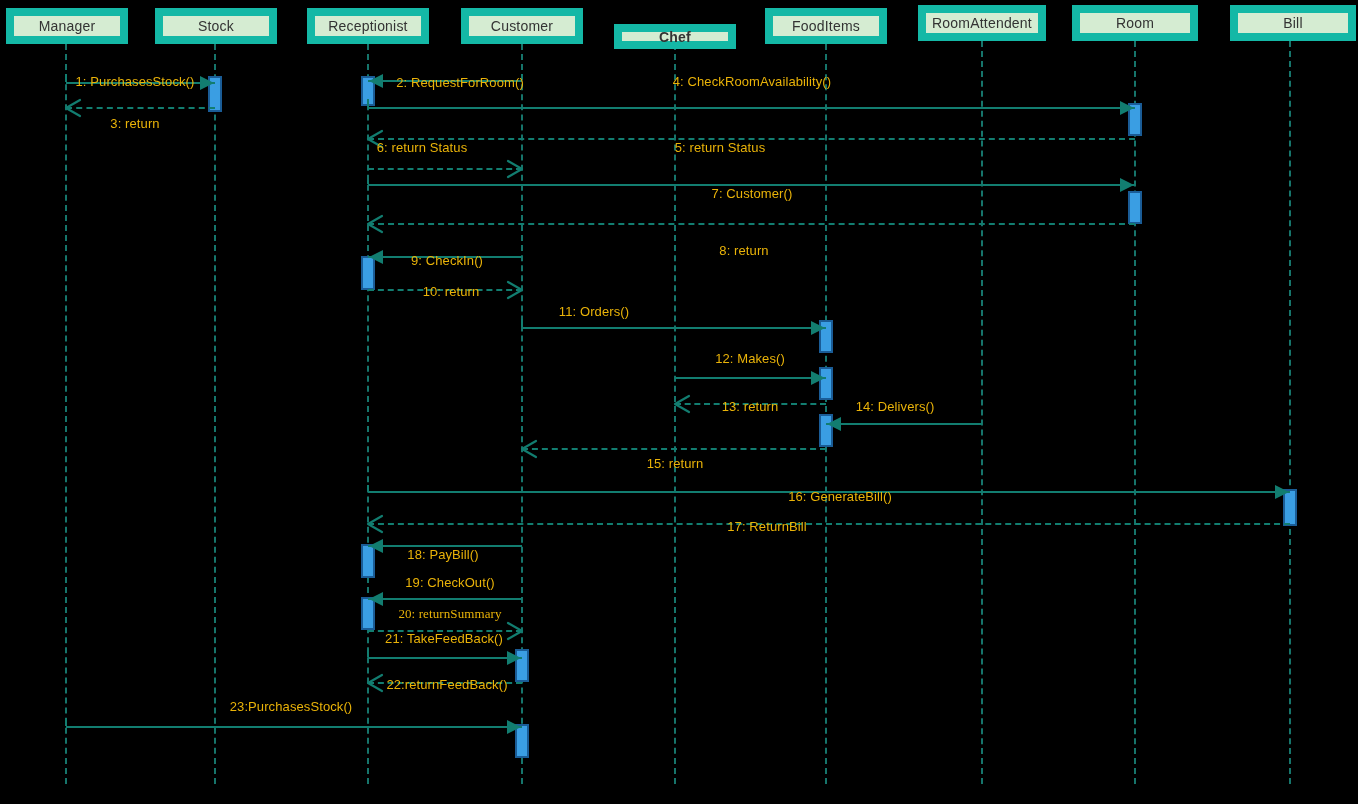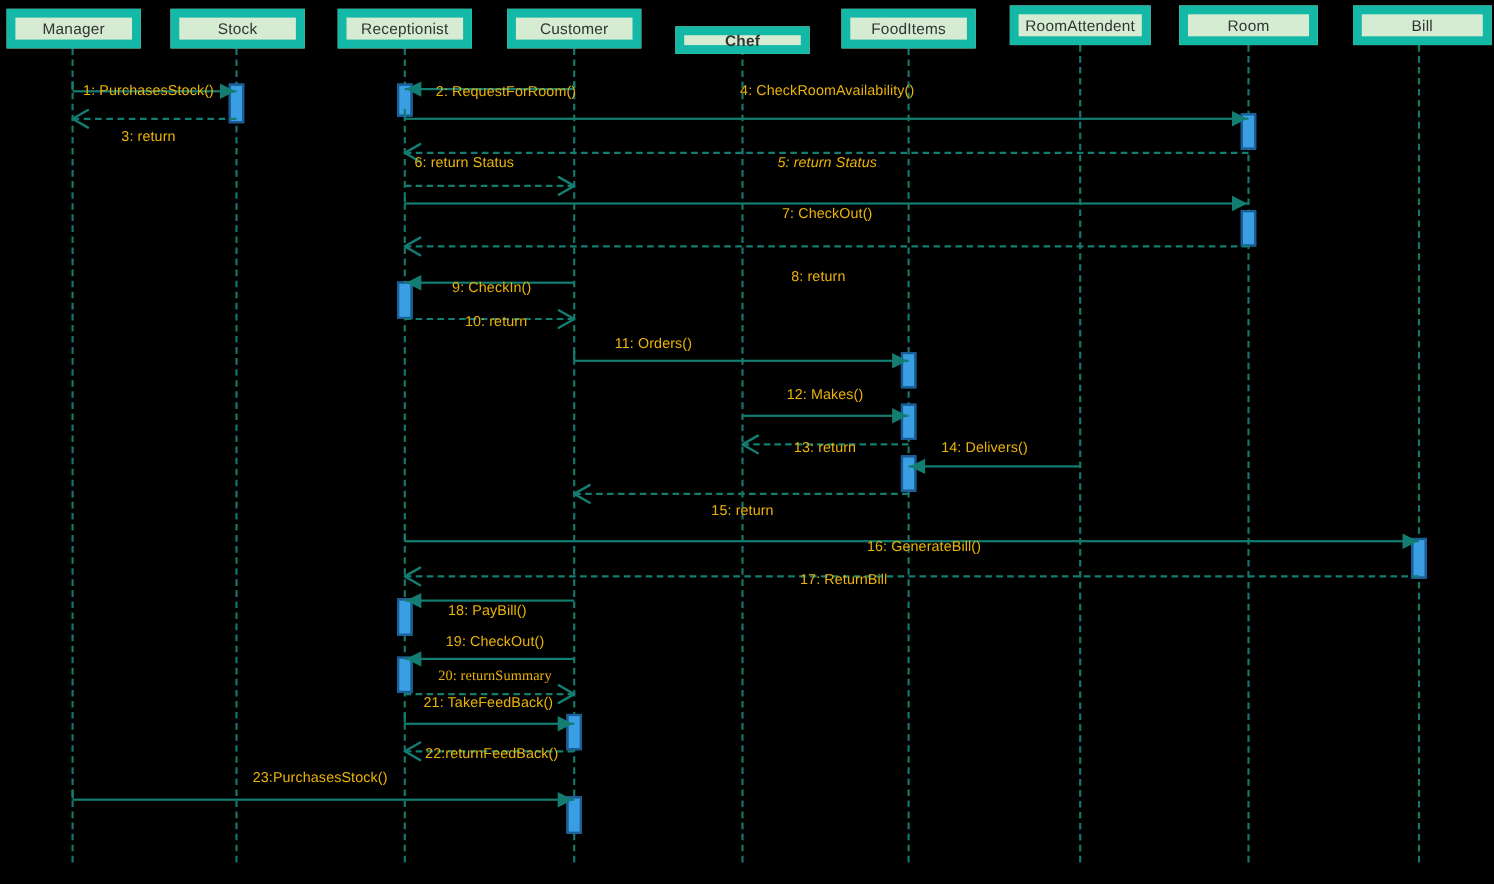--- a/index.html
+++ b/index.html
@@ -144,32 +144,32 @@
       <div class="msg-vline" style="left: 367px; top: 99px; height: 8px;"></div>
       <div class="msg-line" style="left: 368px; top: 107px; width: 767px;"></div>
       <div class="arrow solid-right" style="top: 101px; left: 1120px;"></div>
       <div class="msg-label" style="left: 752px; top: 74px;">4: CheckRoomAvailability()</div>
       <div class="msg-line dashed" style="left: 368px; top: 138px; width: 767px;"></div>
       <div class="arrow-open" style="top: 131px; left: 368px;">
         <svg width="14" height="16" viewBox="0 0 14 16">
           <path d="M14,0 L0,8 L14,16" fill="none" stroke="#127d70" stroke-width="2.2" stroke-linecap="round" stroke-linejoin="round"></path>
         </svg>
       </div>
-      <div class="msg-label" style="left: 752px; top: 140px; font-style: italic;">5: return Status</div>
+      <div class="msg-label" style="left: 720px; top: 140px;">5: return Status</div>
       <div class="msg-line dashed" style="left: 368px; top: 168px; width: 154px;"></div>
       <div class="arrow-open" style="top: 161px; left: 508px;">
         <svg width="14" height="16" viewBox="0 0 14 16">
           <path d="M0,0 L14,8 L0,16" fill="none" stroke="#127d70" stroke-width="2.2" stroke-linecap="round" stroke-linejoin="round"></path>
         </svg>
       </div>
       <div class="msg-label" style="left: 422px; top: 140px;">6: return Status</div>
       <div class="msg-vline" style="left: 367px; top: 180px; height: 4px;"></div>
       <div class="msg-line" style="left: 368px; top: 184px; width: 767px;"></div>
       <div class="arrow solid-right" style="top: 178px; left: 1120px;"></div>
-      <div class="msg-label" style="left: 752px; top: 186px;">7: CheckOut()</div>
+      <div class="msg-label" style="left: 752px; top: 186px;">7: Customer()</div>
       <div class="msg-line dashed" style="left: 368px; top: 223px; width: 767px;"></div>
       <div class="arrow-open" style="top: 216px; left: 368px;">
         <svg width="14" height="16" viewBox="0 0 14 16">
           <path d="M14,0 L0,8 L14,16" fill="none" stroke="#127d70" stroke-width="2.2" stroke-linecap="round" stroke-linejoin="round"></path>
         </svg>
       </div>
       <div class="msg-label" style="left: 744px; top: 243px;">8: return</div>
       <div class="msg-line" style="left: 368px; top: 256px; width: 154px;"></div>
       <div class="arrow solid-left" style="top: 250px; left: 369px;"></div>
       <div class="msg-label" style="left: 447px; top: 253px;">9: CheckIn()</div>

